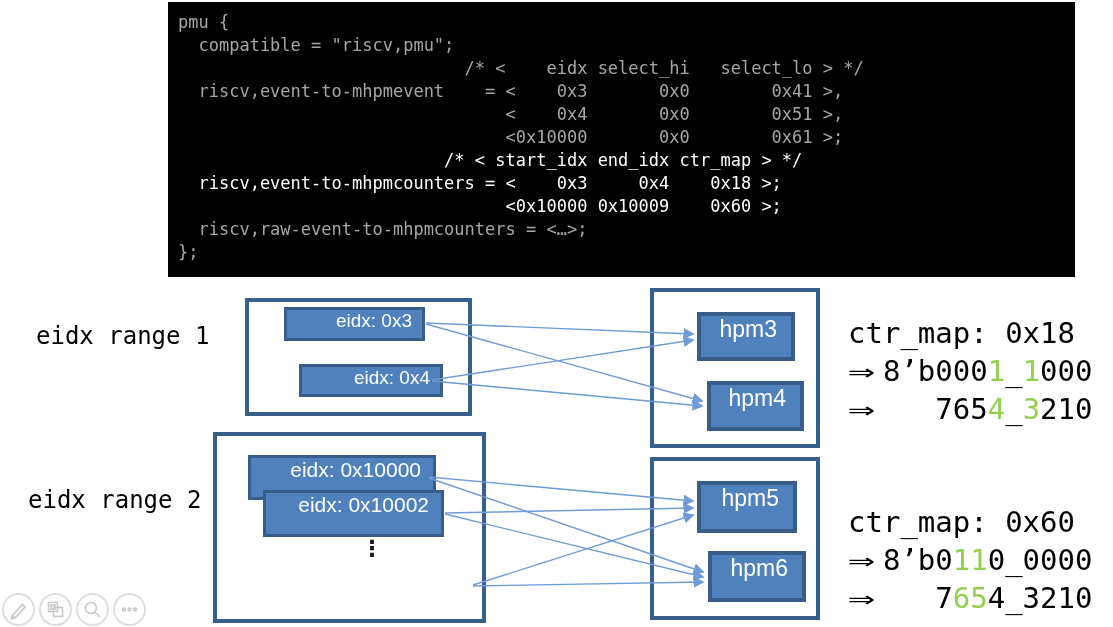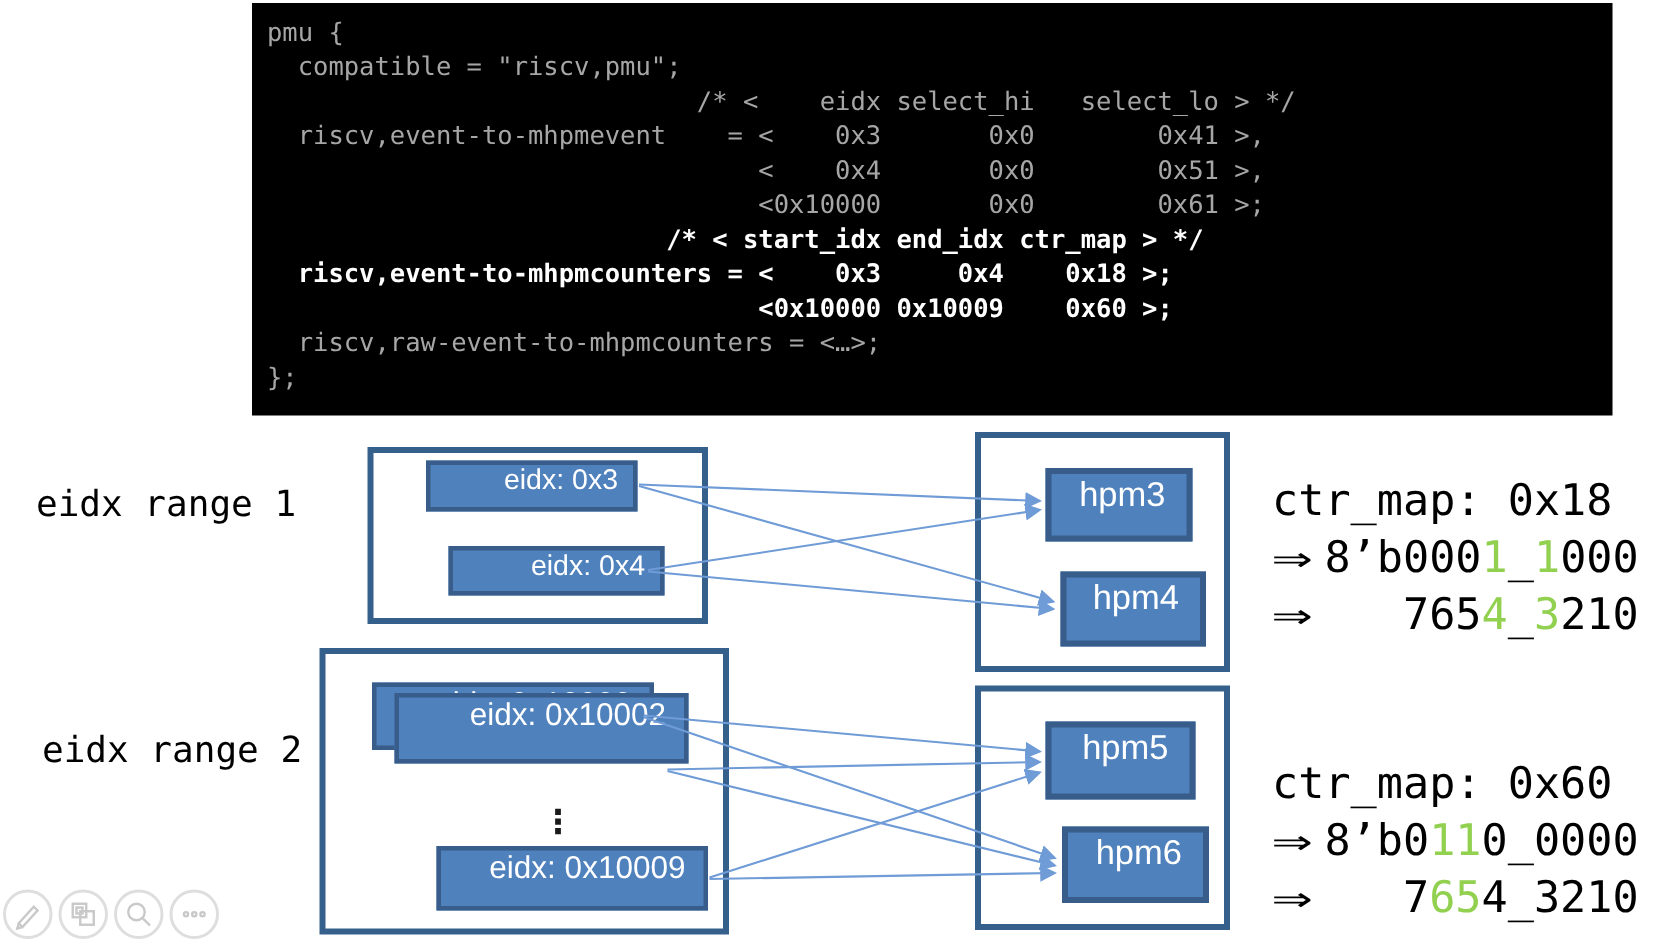--- a/index.html
+++ b/index.html
@@ -14,21 +14,21 @@
   }
   html,body{margin:0;padding:0;background:#fff;}
   body{width:1113px;height:627px;overflow:hidden;font-family:"Liberation Sans",sans-serif;}
   .stage{position:relative;width:1113px;height:627px;background:#fff;}
 
   
   .code-panel{position:absolute;left:168px;top:2px;width:907px;height:275px;
     background:var(--code-bg);box-sizing:border-box;padding:9px 12px 0 10px;
     font-family:"DejaVu Sans Mono","Liberation Mono",monospace;font-size:17px;line-height:23px;}
   .code-line{white-space:pre;color:var(--code-dim);height:23px;}
-  .code-line.bright{color:var(--code-bright);font-weight:bold;}
+  .code-line.bright{color:var(--code-bright);font-weight:normal;}
 
   
   .range-label{position:absolute;font-family:"DejaVu Sans Mono","Liberation Mono",monospace;
     font-size:24px;color:#000;white-space:pre;}
 
   
   .group-box{position:absolute;border:4px solid var(--container-border);background:#fff;box-sizing:border-box;}
   .node{position:absolute;box-sizing:border-box;background:var(--box-fill);color:#fff;
     display:flex;align-items:flex-start;justify-content:flex-end;white-space:pre;}
   .event-node{border:3px solid var(--box-border);}
@@ -68,43 +68,42 @@
     <div class="code-line">  riscv,event-to-mhpmevent    = &lt;    0x3       0x0        0x41 &gt;,</div>
     <div class="code-line">                                &lt;    0x4       0x0        0x51 &gt;,</div>
     <div class="code-line">                                &lt;0x10000       0x0        0x61 &gt;;</div>
     <div class="code-line bright">                          /* &lt; start_idx end_idx ctr_map &gt; */</div>
     <div class="code-line bright">  riscv,event-to-mhpmcounters = &lt;    0x3     0x4    0x18 &gt;;</div>
     <div class="code-line bright">                                &lt;0x10000 0x10009    0x60 &gt;;</div>
     <div class="code-line">  riscv,raw-event-to-mhpmcounters = &lt;…&gt;;</div>
     <div class="code-line">};</div>
   </div>
 
-  <div class="range-label" style="left:24px;top:322px;">eidx range 1</div>
+  <div class="range-label" style="left:36px;top:322px;">eidx range 1</div>
 
   <div class="group-box" style="left:245px;top:298px;width:227px;height:118px;"></div>
   <div class="node event-node f19" style="left:284px;top:307px;width:141px;height:34px;"><span>eidx: 0x3</span></div>
   <div class="node event-node f19" style="left:299px;top:364px;width:144px;height:33px;"><span>eidx: 0x4</span></div>
 
   <div class="group-box" style="left:650px;top:288px;width:170px;height:160px;"></div>
   <div class="node hpm-node f23" style="left:697px;top:312px;width:98px;height:49px;"><span>hpm3</span></div>
   <div class="node hpm-node f23" style="left:707px;top:381px;width:97px;height:50px;"><span>hpm4</span></div>
 
   <div class="ann" style="left:848px;top:314px;">
     <div class="ann-line">ctr_map: 0x18</div>
     <div class="ann-line"><span class="arr">⇒</span><span> 8’b000</span><span class="hl">1</span><span>_</span><span class="hl">1</span><span>000</span></div>
     <div class="ann-line"><span class="arr">⇒</span><span>    765</span><span class="hl">4</span><span>_</span><span class="hl">3</span><span>210</span></div>
   </div>
 
   <div class="range-label" style="left:28px;top:486px;">eidx range 2</div>
 
   <div class="group-box" style="left:213px;top:432px;width:273px;height:191px;"></div>
   <div class="node event-node f21" style="left:248px;top:455px;width:188px;height:45px;"><span>eidx: 0x10000</span></div>
-  <div class="node event-node f21" style="left:263px;top:462px;width:196px;height:47px;padding-left:12px;"><span>eidx: 0x10002</span></div>
+  <div class="node event-node f21" style="left:263px;top:490px;width:181px;height:47px;padding-left:12px;"><span>eidx: 0x10002</span></div>
   <div class="dots" style="left:361px;top:536px;">⋮</div>
-  <div class="node event-node f21" style="left:291px;top:564px;width:181px;height:43px;"><span>eidx: 0x10009</span></div>
 
   <div class="group-box" style="left:650px;top:457px;width:170px;height:163px;"></div>
   <div class="node hpm-node f23" style="left:697px;top:481px;width:100px;height:52px;"><span>hpm5</span></div>
   <div class="node hpm-node f23" style="left:708px;top:551px;width:98px;height:51px;"><span>hpm6</span></div>
 
   <div class="ann" style="left:848px;top:503px;">
     <div class="ann-line">ctr_map: 0x60</div>
     <div class="ann-line"><span class="arr">⇒</span><span> 8’b0</span><span class="hl">11</span><span>0_0000</span></div>
     <div class="ann-line"><span class="arr">⇒</span><span>    7</span><span class="hl">65</span><span>4_3210</span></div>
   </div>

